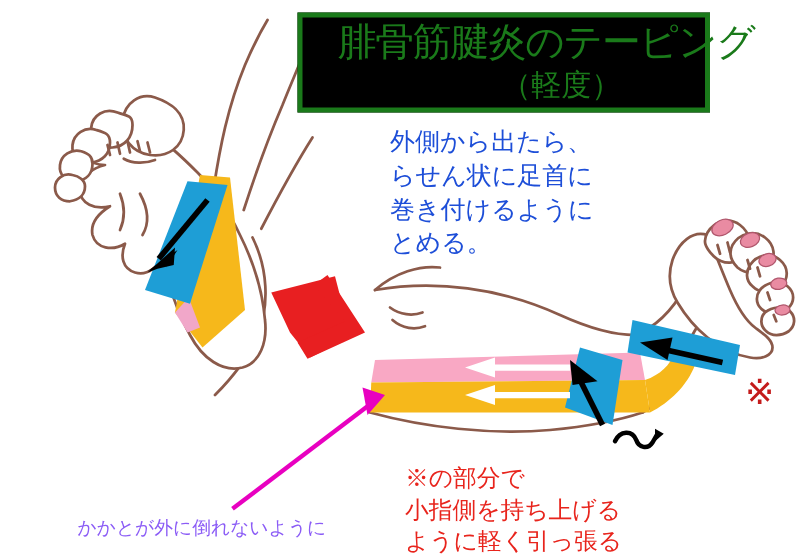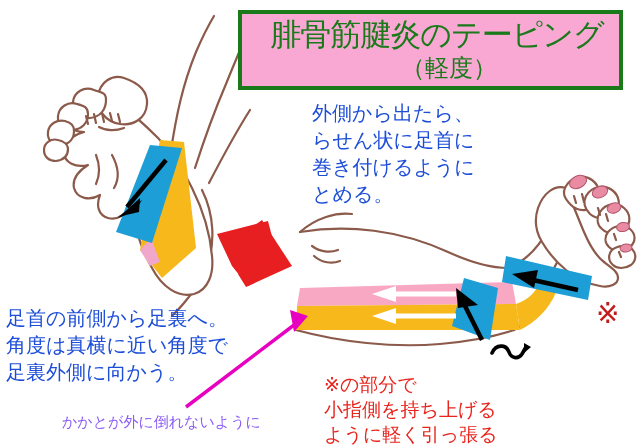--- a/index.html
+++ b/index.html
@@ -2,40 +2,40 @@
 <html><head>
 <meta charset="utf-8">
 <style>
   html,body{margin:0;padding:0;background:#ffffff;}
   body{width:640px;height:448px;overflow:hidden;
        font-family:"DejaVu Sans","Liberation Sans",sans-serif;}
   #stage{position:relative;width:640px;height:448px;background:#fff;overflow:hidden;}
 
   
   #title-box{
-    position:absolute;left:238px;top:10px;width:385px;height:80px;
-    border:4px solid #1a7a1a;box-sizing:border-box;background:#f9a8d4;
+    position:absolute;left:238px;top:10px;width:330px;height:80px;
+    border:4px solid #1a7a1a;box-sizing:border-box;background:#000000;
   }
   #title-main{
     position:absolute;left:6px;top:2px;width:378px;
     text-align:center;color:#1a7a1a;font-size:31px;line-height:36px;
     font-weight:400;letter-spacing:-1px;white-space:nowrap;
   }
   #title-sub{
     position:absolute;left:18px;top:40px;width:378px;
     text-align:center;color:#1a7a1a;font-size:24px;line-height:28px;
     white-space:nowrap;
   }
 
   
   .note{position:absolute;color:#1d4ed8;white-space:pre;}
   #note-top-right{left:312px;top:100px;font-size:20px;line-height:27px;}
   #note-left{left:6px;top:305px;font-size:20px;line-height:27px;}
   #note-magenta{left:62px;top:413px;font-size:15px;line-height:19px;color:#8b5cf6;}
-  #note-red{left:324px;top:372px;font-size:19px;line-height:25px;color:#e8241c;}
+  #note-red{left:324px;top:372px;font-size:19px;line-height:25px;color:#e8241c;font-family:Liberation Mono, monospace;}
   #mark-kome{position:absolute;left:596px;top:300px;font-size:28px;color:#c41b1b;line-height:28px;}
 
   svg{position:absolute;left:0;top:0;width:640px;height:448px;overflow:visible;}
   .skin{fill:#ffffff;stroke:#8b5a4a;stroke-width:2.2;stroke-linecap:round;stroke-linejoin:round;}
   .line{fill:none;stroke:#8b5a4a;stroke-width:2.2;stroke-linecap:round;stroke-linejoin:round;}
   .nail{fill:#e98ba2;stroke:#b0566c;stroke-width:1;}
   .blk{fill:none;stroke:#000;stroke-width:4.5;stroke-linecap:butt;stroke-linejoin:miter;}
   .blkthin{fill:none;stroke:#000;stroke-width:3.6;stroke-linecap:round;stroke-linejoin:round;}
   .warr{fill:none;stroke:#ffffff;stroke-width:5;stroke-linecap:butt;}
 </style>
@@ -172,23 +172,20 @@
   <div id="title-box">
     <div id="title-main">腓骨筋腱炎のテーピング</div>
     <div id="title-sub">（軽度）</div>
   </div>
 
   <div class="note" id="note-top-right">外側から出たら、
 らせん状に足首に
 巻き付けるように
 とめる。</div>
 
-  <div class="note" id="note-left">足首の前側から足裏へ。
-角度は真横に近い角度で
-足裏外側に向かう。</div>
 
   <div class="note" id="note-magenta">かかとが外に倒れないように</div>
 
   <div class="note" id="note-red">※の部分で
 小指側を持ち上げる
 ように軽く引っ張る</div>
 
   <div id="mark-kome">※</div>
 
 </div>

